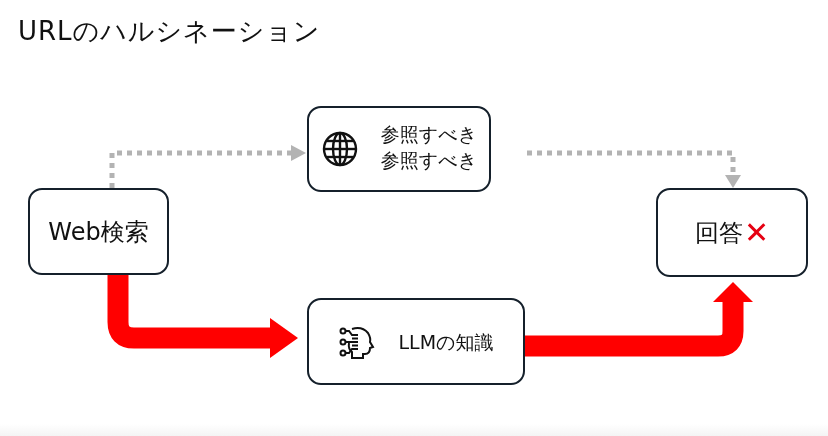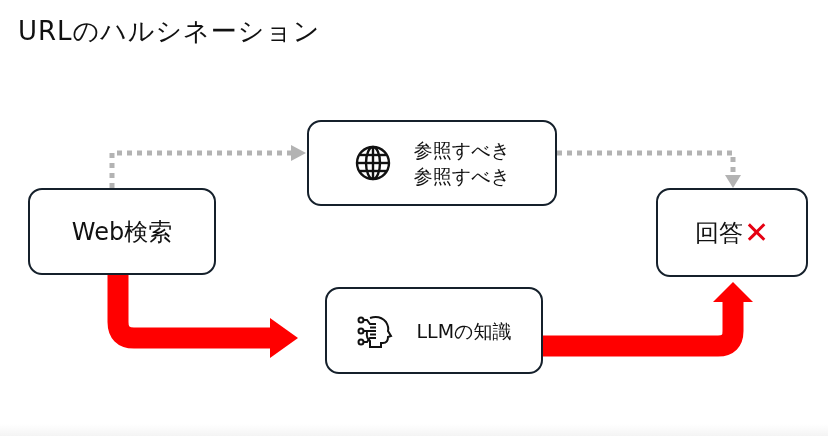--- a/index.html
+++ b/index.html
@@ -21,23 +21,23 @@
     svg.connectors { position: absolute; left: 0; top: 0; }
     .box {
       position: absolute; box-sizing: border-box;
       border: 2.5px solid #15202b; border-radius: 14px; background: #fff;
       display: flex; align-items: center; justify-content: center;
     }
     .box-label { font-size: 24px; line-height: 30px; color: #111; }
     .box-label.small { font-size: 19px; line-height: 26px; }
     .icon { display: inline-block; width: 38px; height: 38px; margin-right: 22px; }
     .x-mark { color: #e60012; font-weight: bold; font-size: 30px; margin-left: 1px; }
-    #box-web { left: 28px; top: 188px; width: 188px; height: 87px; }
-    #box-ref { left: 307px; top: 120px; width: 250px; height: 86px; }
-    #box-llm { left: 307px; top: 287px; width: 218px; height: 87px; margin-left: 18px; }
+    #box-web { left: 28px; top: 188px; width: 141px; height: 87px; }
+    #box-ref { left: 307px; top: 106px; width: 184px; height: 86px; font-family: Liberation Mono, monospace; }
+    #box-llm { left: 307px; top: 298px; width: 218px; height: 87px; }
     #box-ans { left: 656px; top: 188px; width: 152px; height: 89px; }
   </style>
 </head>
 <body>
 
 <div class="title">URLのハルシネーション</div>
 
 <svg class="connectors" width="828" height="436">
 
   <path d="M112 188 V153 H292" fill="none" stroke="#b3b3b3" stroke-width="5" stroke-dasharray="5 5"></path>

